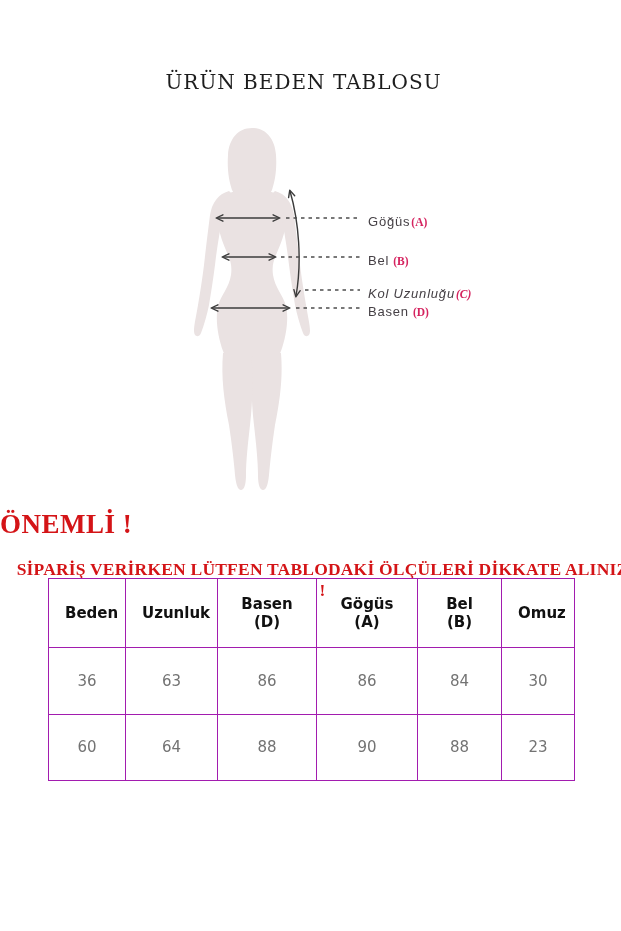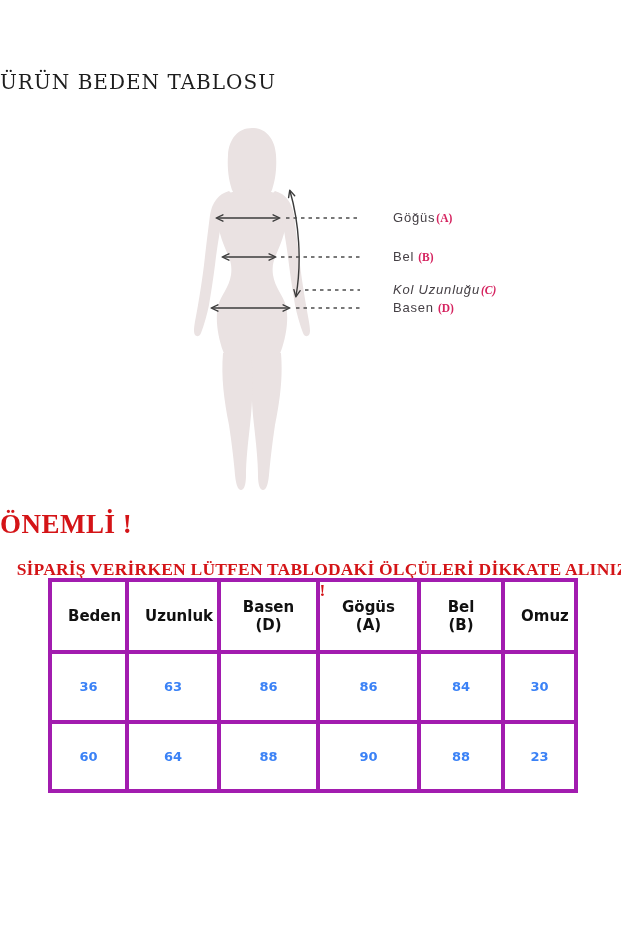--- a/index.html
+++ b/index.html
@@ -5,38 +5,37 @@
   html,body { margin:0; padding:0; }
   body {
     width:621px; height:931px;
     background:#ffffff;
     position:relative;
     overflow:hidden;
     font-family:"Liberation Sans", sans-serif;
   }
   .page-title {
     position:absolute; top:70px; left:0; width:607px;
-    text-align:left;
+    text-align:center;
     font-family:"DejaVu Serif", serif;
     font-weight:500;
     font-size:20px;
     color:#1d1d1d;
     letter-spacing:1px;
     margin:0;
   }
   .diagram-svg { position:absolute; left:0; top:0; width:621px; height:931px; }
   .mlabel {
     position:absolute; left:368px;
     font-family:"Liberation Sans", sans-serif;
     font-size:13px;
     color:#454045;
     letter-spacing:0.8px;
     white-space:nowrap;
-    line-height:14px;
-    margin-left:25px;
+    line-height:22px;
   }
   .mlabel .suffix {
     font-family:"Liberation Serif", serif;
     font-weight:bold;
     font-size:11.5px;
     color:#d5235f;
     letter-spacing:0;
     margin-left:1px;
   }
   .mlabel .suffix.gap { margin-left:4px; }
@@ -64,36 +63,36 @@
     margin:12px;
   }
   table.size-table {
     position:absolute; left:48px; top:578px;
     width:526px;
     border-collapse:collapse;
     table-layout:fixed;
     font-family:"DejaVu Sans","Liberation Sans", sans-serif;
   }
   table.size-table th, table.size-table td {
-    border:4px solid #a21caf;
+    border:1px solid #a21caf;
     text-align:center;
     vertical-align:middle;
     padding:16px;
   }
   table.size-table th {
     height:33px;
     font-size:15px;
     font-weight:bold;
     color:#111111;
   }
   table.size-table td {
     height:33.5px;
-    font-size:13px;
-    font-weight:bold;
-    color:#3b82f6;
+    font-size:15px;
+    font-weight:normal;
+    color:#737373;
   }
 </style>
 </head>
 <body>
 
 <h1 class="page-title">ÜRÜN BEDEN TABLOSU</h1>
 
 <svg class="diagram-svg" viewBox="0 0 621 931" xmlns="http://www.w3.org/2000/svg" aria-hidden="true">
   <defs>
     <marker id="ah" viewBox="0 0 10 10" refX="7.5" refY="5" markerWidth="6.5" markerHeight="6.5" orient="auto-start-reverse">

